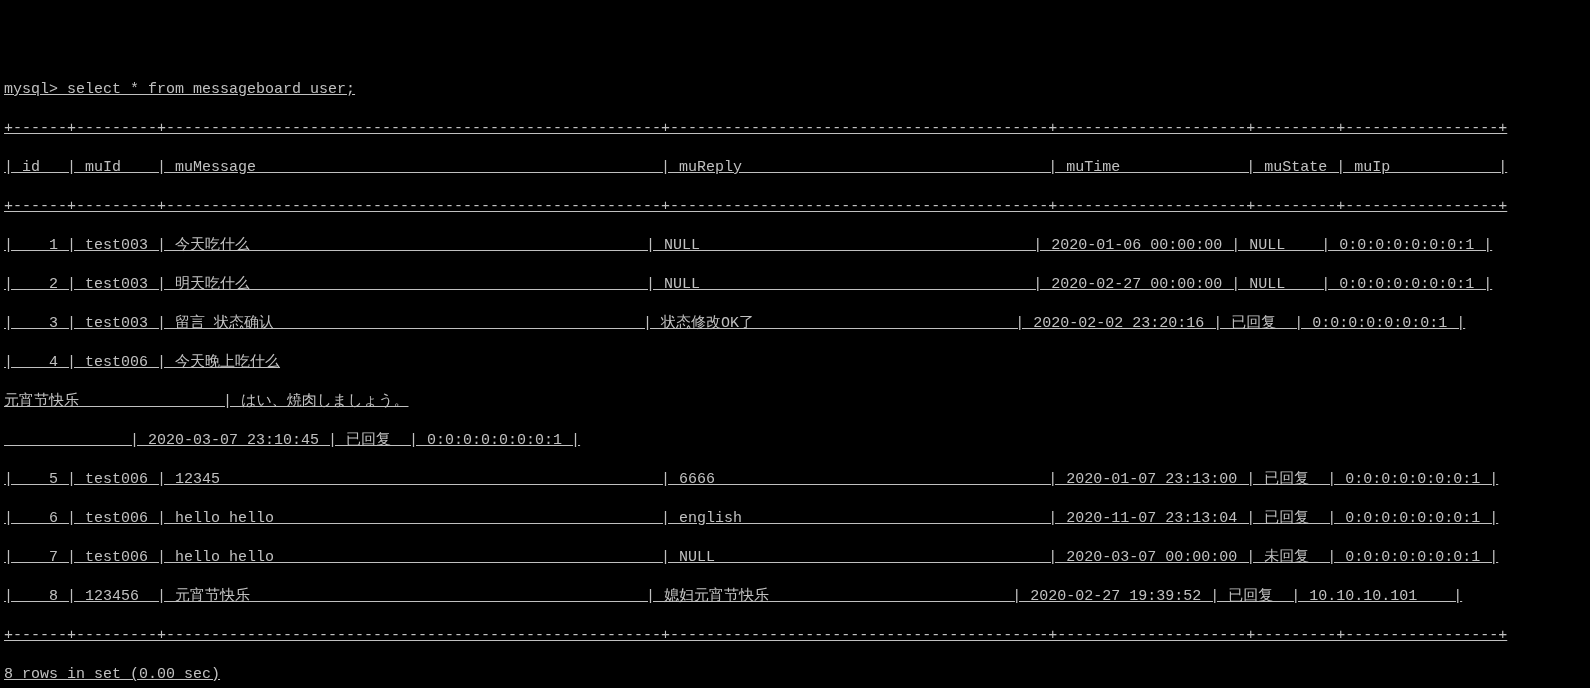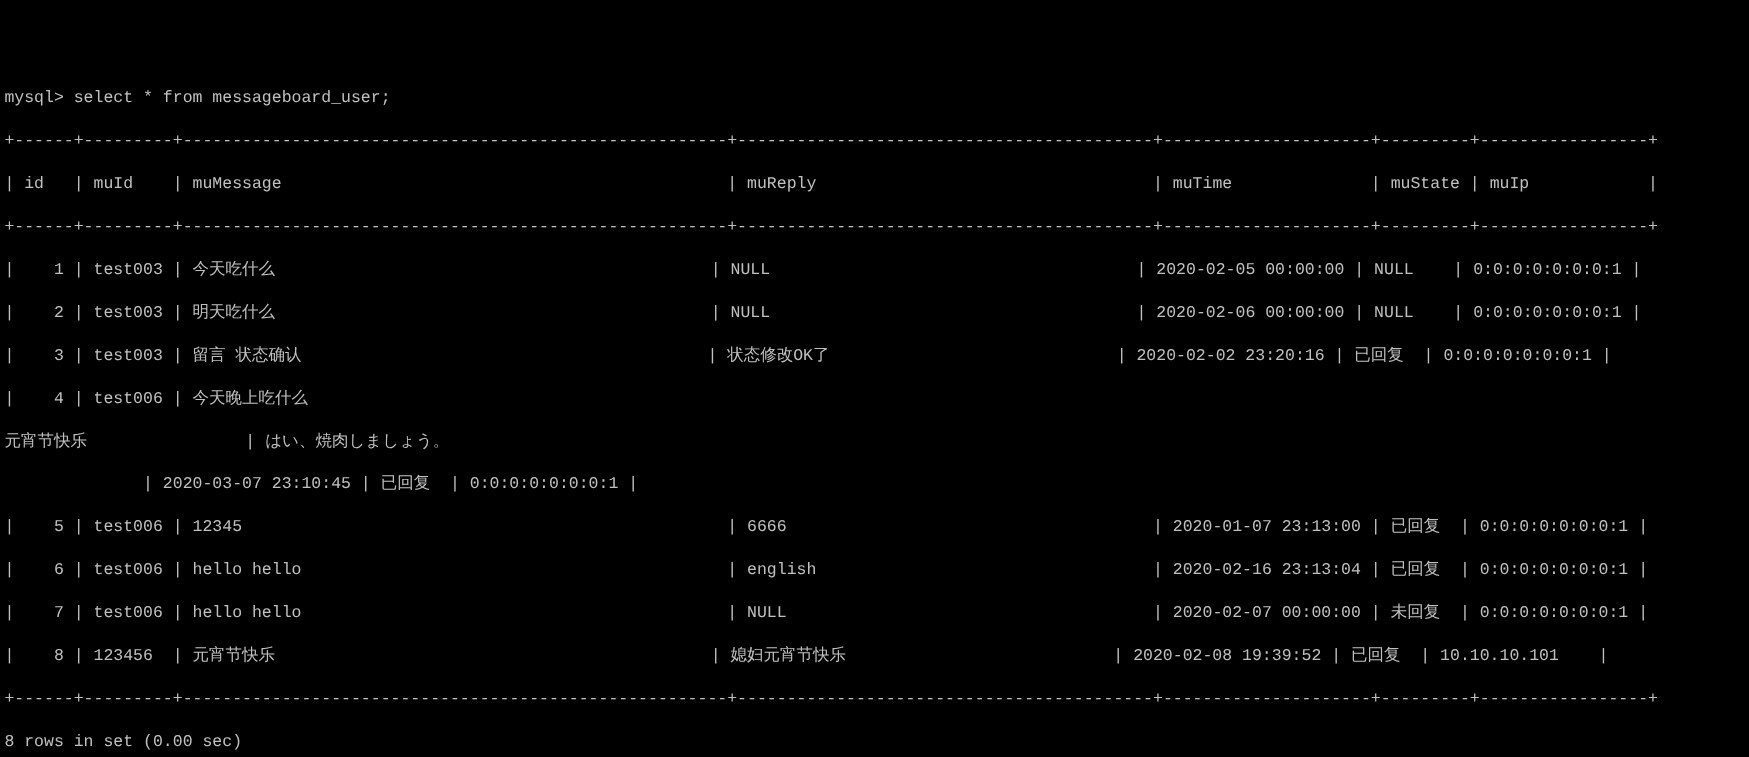--- a/index.html
+++ b/index.html
@@ -14,41 +14,42 @@
       font-size: 15px;
       line-height: 1.3;
       white-space: pre;
       overflow-x: auto;
       width: 1590px;
       height: 688px;
       padding: 2px 4px;
     }
     .line {
       display: block;
+      text-decoration: underline;
     }
   </style>
 </head>
 <body>
 
 
 
 <span class="line"><span>mysql&gt; </span><span>select * from messageboard_user;</span></span>
 <span class="line">+------+---------+-------------------------------------------------------+------------------------------------------+---------------------+---------+-----------------+</span>
 <span class="line">| id   | muId    | muMessage                                             | muReply                                  | muTime              | muState | muIp            |</span>
 <span class="line">+------+---------+-------------------------------------------------------+------------------------------------------+---------------------+---------+-----------------+</span>
-<span class="line">|    1 | test003 | 今天吃什么                                            | NULL                                     | 2020-02-05 00:00:00 | NULL    | 0:0:0:0:0:0:0:1 |</span>
-<span class="line">|    2 | test003 | 明天吃什么                                            | NULL                                     | 2020-02-06 00:00:00 | NULL    | 0:0:0:0:0:0:0:1 |</span>
+<span class="line">|    1 | test003 | 今天吃什么                                            | NULL                                     | 2020-01-06 00:00:00 | NULL    | 0:0:0:0:0:0:0:1 |</span>
+<span class="line">|    2 | test003 | 明天吃什么                                            | NULL                                     | 2020-02-27 00:00:00 | NULL    | 0:0:0:0:0:0:0:1 |</span>
 <span class="line">|    3 | test003 | 留言 状态确认                                         | 状态修改OK了                             | 2020-02-02 23:20:16 | 已回复  | 0:0:0:0:0:0:0:1 |</span>
 <span class="line">|    4 | test006 | 今天晚上吃什么</span>
 <span class="line">元宵节快乐                | はい、焼肉しましょう。</span>
 <span class="line">              | 2020-03-07 23:10:45 | 已回复  | 0:0:0:0:0:0:0:1 |</span>
 <span class="line">|    5 | test006 | 12345                                                 | 6666                                     | 2020-01-07 23:13:00 | 已回复  | 0:0:0:0:0:0:0:1 |</span>
-<span class="line">|    6 | test006 | hello hello                                           | english                                  | 2020-02-16 23:13:04 | 已回复  | 0:0:0:0:0:0:0:1 |</span>
-<span class="line">|    7 | test006 | hello hello                                           | NULL                                     | 2020-02-07 00:00:00 | 未回复  | 0:0:0:0:0:0:0:1 |</span>
-<span class="line">|    8 | 123456  | 元宵节快乐                                            | 媳妇元宵节快乐                           | 2020-02-08 19:39:52 | 已回复  | 10.10.10.101    |</span>
+<span class="line">|    6 | test006 | hello hello                                           | english                                  | 2020-11-07 23:13:04 | 已回复  | 0:0:0:0:0:0:0:1 |</span>
+<span class="line">|    7 | test006 | hello hello                                           | NULL                                     | 2020-03-07 00:00:00 | 未回复  | 0:0:0:0:0:0:0:1 |</span>
+<span class="line">|    8 | 123456  | 元宵节快乐                                            | 媳妇元宵节快乐                           | 2020-02-27 19:39:52 | 已回复  | 10.10.10.101    |</span>
 <span class="line">+------+---------+-------------------------------------------------------+------------------------------------------+---------------------+---------+-----------------+</span>
 <span class="line">8 rows in set (0.00 sec)</span>
 
 
 
 
 
 
 
 

